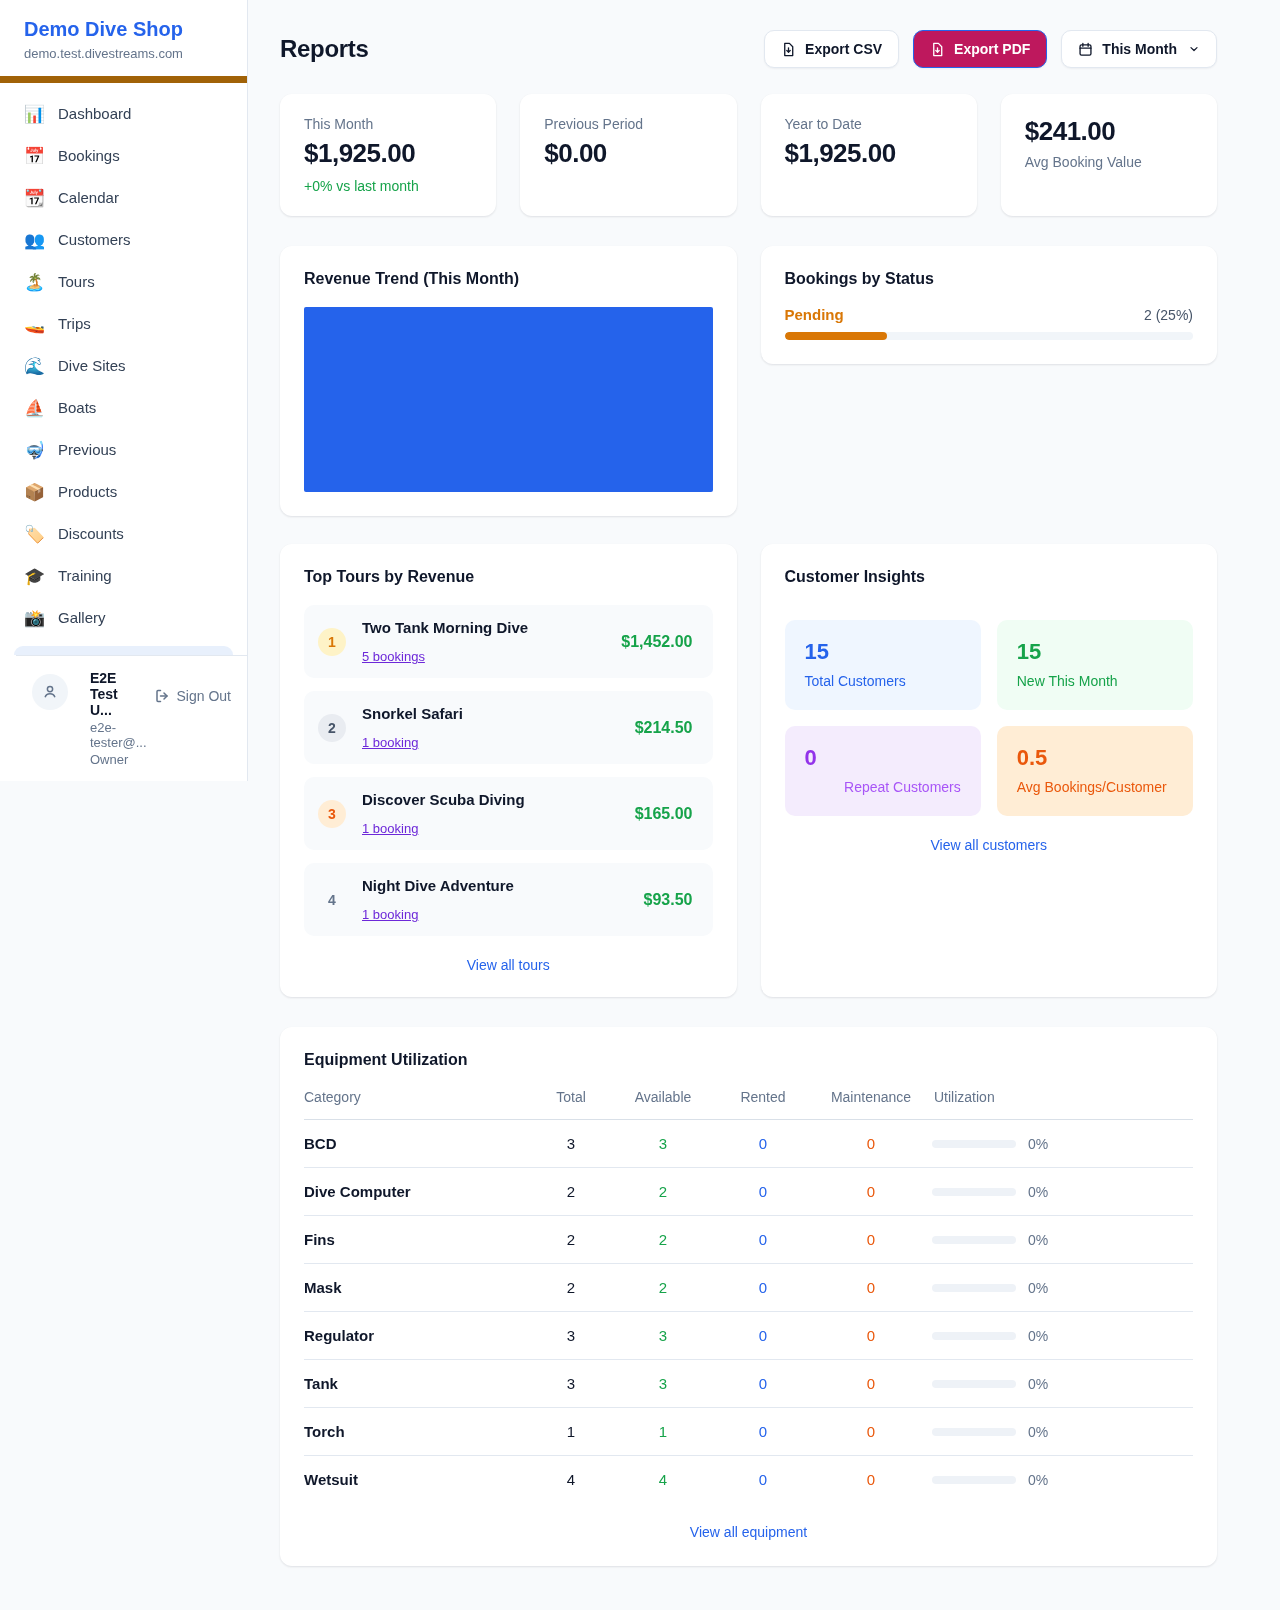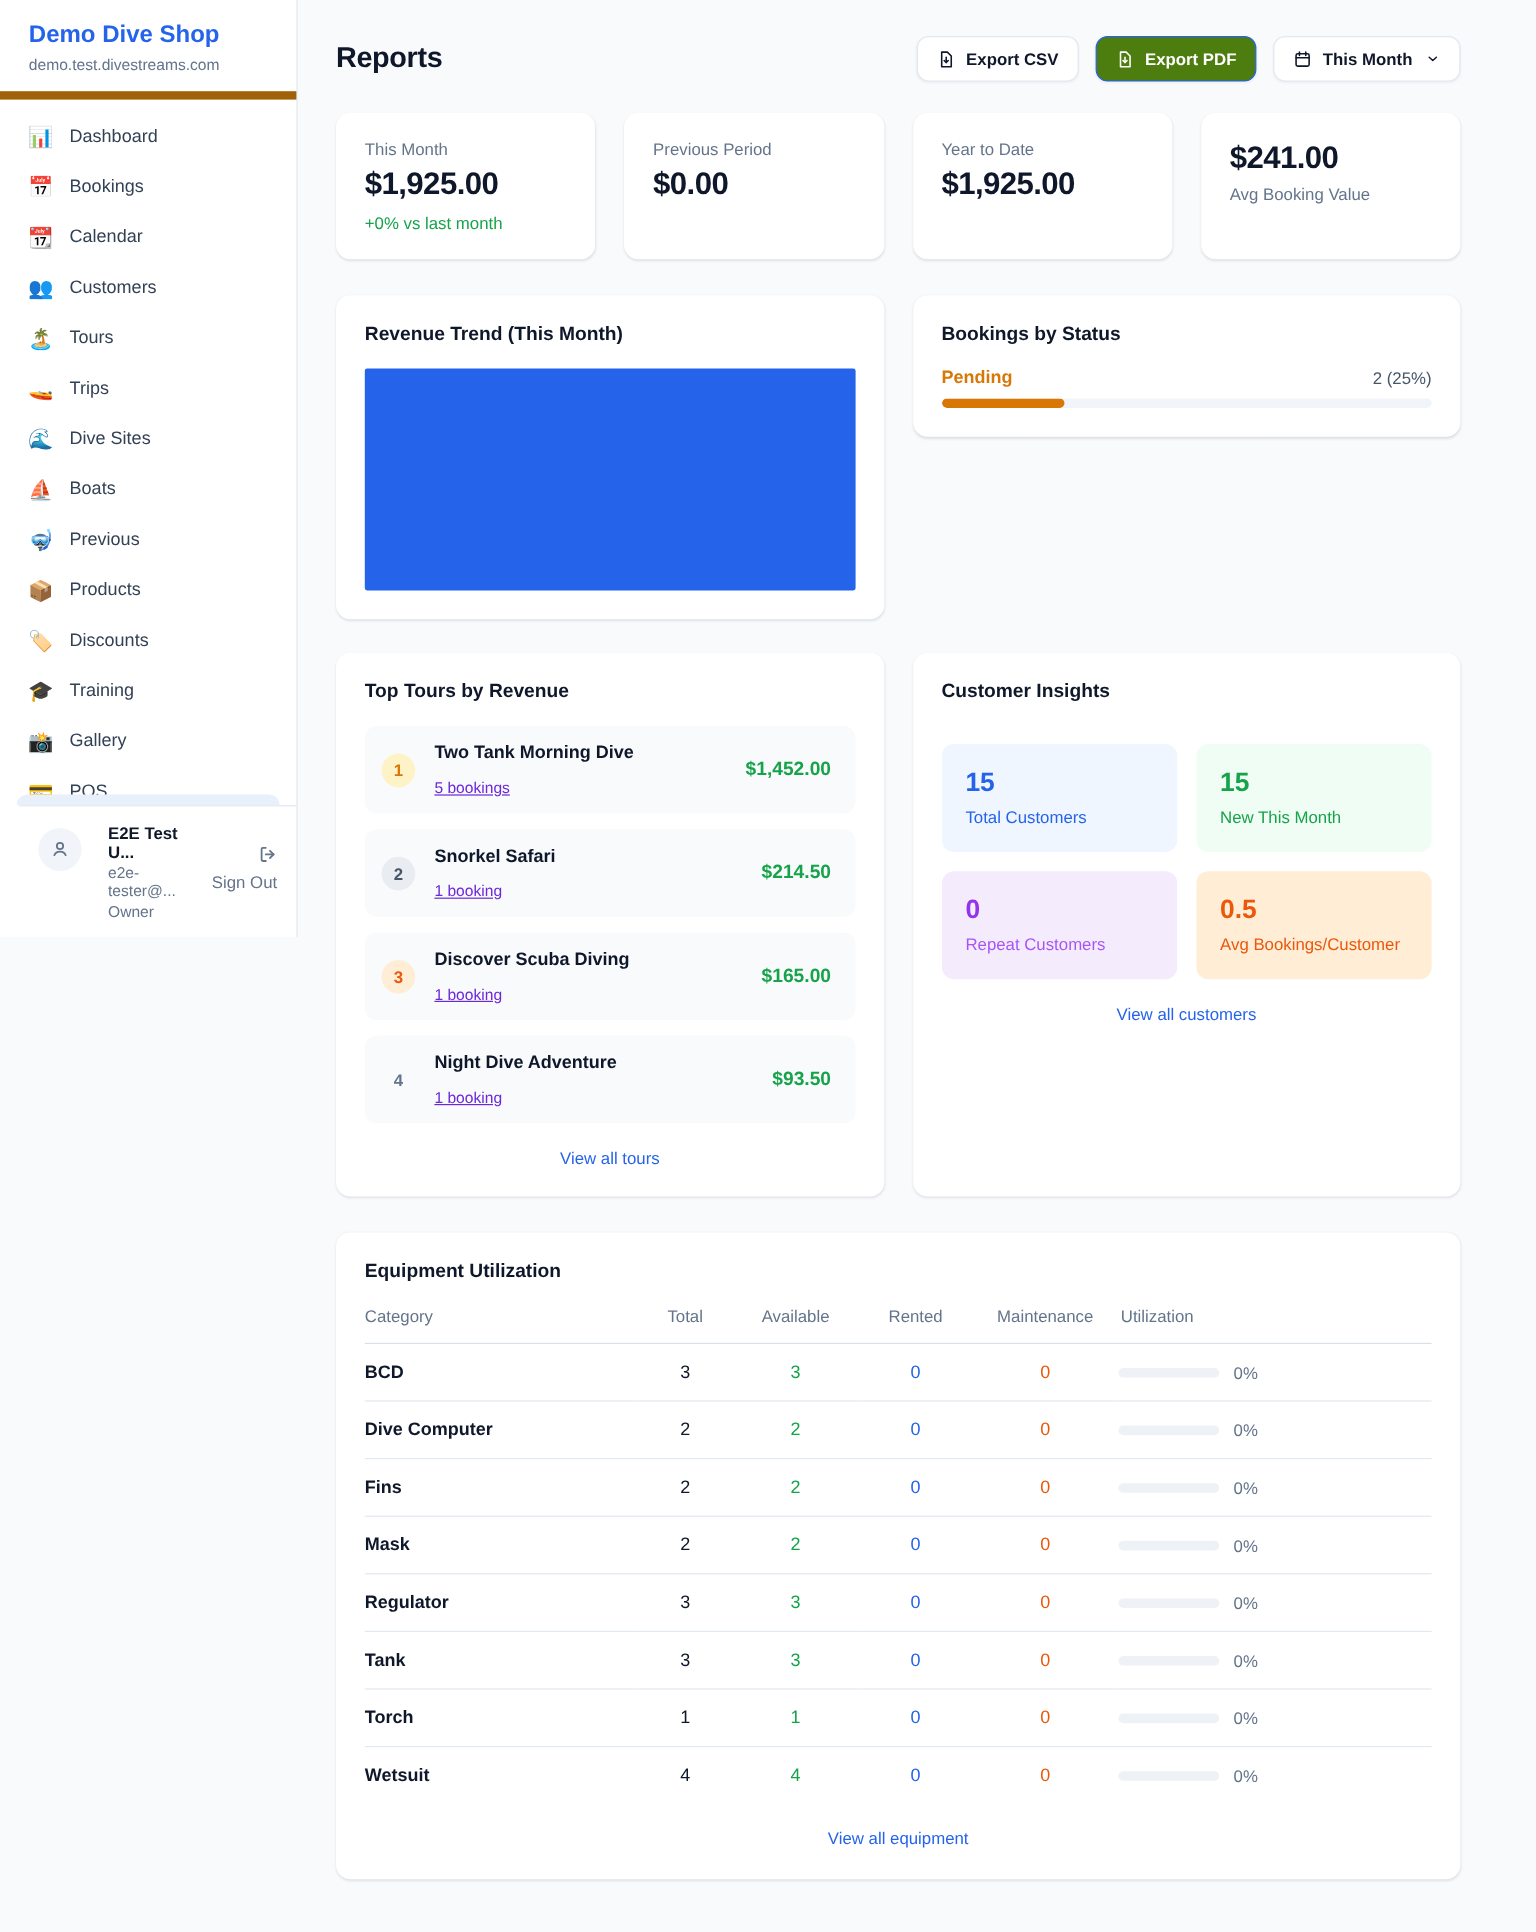--- a/index.html
+++ b/index.html
@@ -15,29 +15,29 @@
   .nav { flex:1; overflow:hidden; position:relative; padding-top:10px; }
   .nav-item { display:flex; align-items:center; gap:14px; padding:10px 24px; cursor:pointer; }
   .nav-icon { font-size:17px; width:20px; text-align:center; line-height:1; }
   .nav-label { font-size:15px; font-weight:500; color:#334155; line-height:22px; }
   .nav-peek { position:absolute; bottom:0; left:14px; right:14px; height:9px; background:#e8f0fc; border-radius:10px 10px 0 0; }
   .user-box { border-top:1px solid #e2e8f0; padding:12px 16px 14px; display:flex; align-items:flex-start; gap:22px;margin-left:16px; }
   .avatar { width:36px; height:36px; border-radius:50%; background:#f1f5f9; color:#64748b; display:flex; align-items:center; justify-content:center; flex-shrink:0; margin-top:6px; }
   .user-meta { flex:1; min-width:0; }
   .user-name { font-size:14px; font-weight:700; color:#0f172a; margin-top:2px; }
   .user-email, .user-role { font-size:13px; color:#64748b; margin-top:2px; }
-  .signout { display:flex; align-items:flex-end; gap:7px; color:#64748b; font-size:14px; background:none; border:none; font-family:inherit; cursor:pointer; margin-top:20px;flex-direction:column; }
+  .signout { display:flex; align-items:flex-end; gap:7px; color:#64748b; font-size:14px; background:none; border:none; font-family:inherit; cursor:pointer; margin-top:20px; }
 
   
   .main { flex:1; padding:30px 63px 40px 32px; min-width:0; }
   .topbar { display:flex; align-items:center; justify-content:space-between; margin-bottom:26px; }
   .page-title { font-size:24px; font-weight:800; letter-spacing:-0.3px; }
   .actions { display:flex; gap:14px; }
   .btn { display:flex; align-items:center; gap:9px; height:38px; padding:0 16px; border-radius:10px; border:1px solid #e2e8f0; background:#fff; font-family:inherit; font-size:14px; font-weight:600; color:#0f172a; cursor:pointer; box-shadow:0 1px 2px rgba(15,23,42,.05); }
-  .btn.primary { background:#4d7c0f; border-color:#2563eb; color:#fff;text-align:right; }
+  .btn.primary { background:#be185d; border-color:#2563eb; color:#fff;text-align:right; }
   .btn .chev { margin-left:2px; display:flex; }
 
   .card { background:#fff; border-radius:12px; box-shadow:0 1px 2px rgba(15,23,42,.06),0 1px 3px rgba(15,23,42,.05); }
   .card-title { font-size:16px; font-weight:700; color:#0f172a; }
 
   .stats-grid { display:grid; grid-template-columns:repeat(4,1fr); gap:24px; margin-bottom:30px; }
   .stat-card { padding:22px 24px; }
   .stat-label { font-size:14px; color:#64748b; font-weight:500; }
   .stat-value { font-size:26px; font-weight:800; letter-spacing:-0.5px; margin-top:6px; color:#0f172a; }
   .stat-delta { font-size:14px; color:#16a34a; margin-top:9px; }
@@ -74,21 +74,21 @@
   .tour-bookings { font-size:13px; color:#6d28d9; margin-top:13px;text-decoration:underline; }
   .tour-amount { font-size:16px; font-weight:700; color:#16a34a; }
   .view-all { display:block; text-align:center; color:#2563eb; font-size:14px; text-decoration:none; margin-top:21px; cursor:pointer; }
 
   .tiles { display:grid; grid-template-columns:1fr 1fr; gap:16px; margin-top:34px; }
   .tile { border-radius:10px; padding:19px 20px 21px; }
   .tile-value { font-size:22px; font-weight:800; }
   .tile-label { font-size:14px; font-weight:500; margin-top:8px; }
   .tile.tone-blue { background:#eff6ff; } .tile.tone-blue .tile-value{color:#2563eb;} .tile.tone-blue .tile-label{color:#2563eb;}
   .tile.tone-green { background:#f0fdf4; } .tile.tone-green .tile-value{color:#16a34a;} .tile.tone-green .tile-label{color:#16a34a;}
-  .tile.tone-purple { background:#f4ecfd; } .tile.tone-purple .tile-value{color:#9333ea;} .tile.tone-purple .tile-label{color:#a855f7;}
+  .tile.tone-purple { background:#f4ecfd; } .tile.tone-purple .tile-value{color:#9333ea;} .tile.tone-purple .tile-label{color:#a855f7;text-align:right;}
   .tile.tone-orange { background:#ffedd5; } .tile.tone-orange .tile-value{color:#ea580c;} .tile.tone-orange .tile-label{color:#ea580c;}
 
   .equip-card { padding:24px 24px 26px; }
   table { width:100%; border-collapse:collapse; margin-top:20px; }
   th { font-size:14px; font-weight:500; color:#64748b; text-align:center; padding:0 0 14px; border-bottom:1px solid #d9e0e8; }
   th.cat { text-align:left; }
   th.util { text-align:left; padding-left:2px; }
   td { font-size:15px; text-align:center; padding:15px 0; }
   tbody tr + tr td { border-top:1px solid #e2e8f0; }
   td.cat { text-align:left; font-weight:600; color:#0f172a; }

